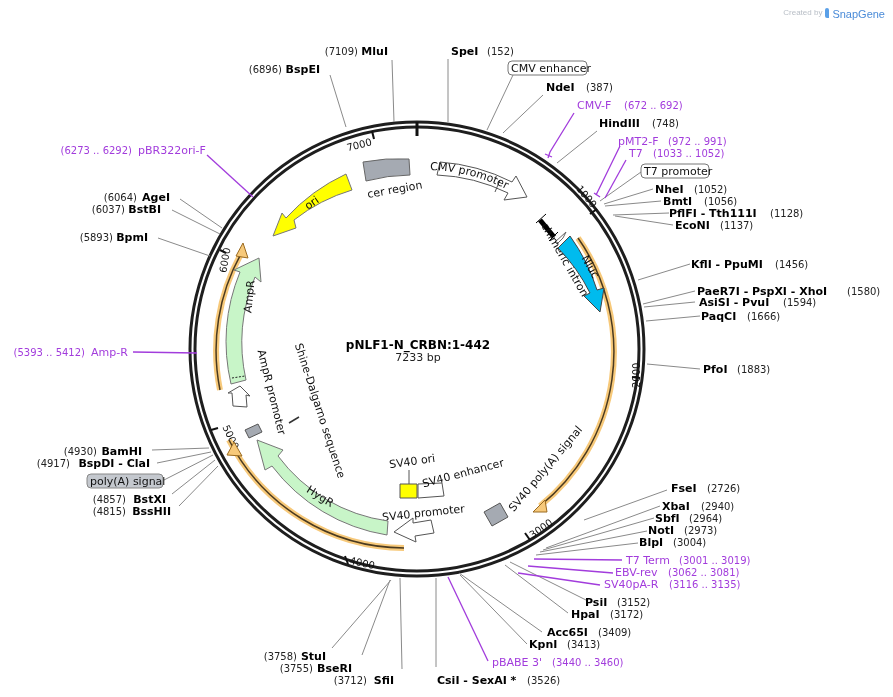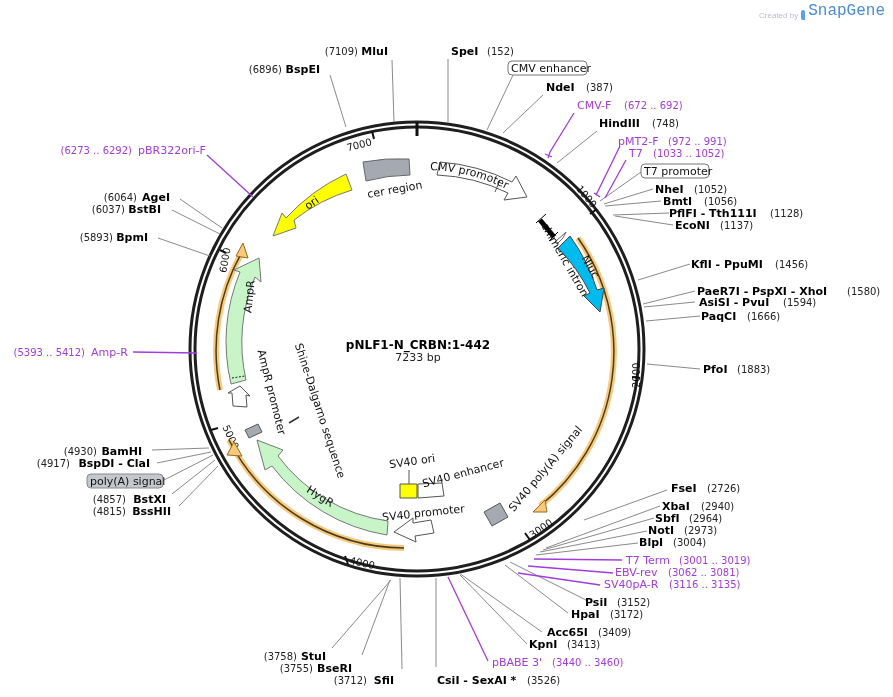--- a/index.html
+++ b/index.html
@@ -1,19 +1,19 @@
 <!DOCTYPE html>
 <html><head>
 <meta charset="utf-8">
 <style>
   html,body{margin:0;padding:0;background:#ffffff;}
   body{width:893px;height:697px;position:relative;overflow:hidden;font-family:"DejaVu Sans","Liberation Sans",sans-serif;}
   #map{position:absolute;left:0;top:0;}
-  .credit{position:absolute;right:8px;top:2px;font-size:8px;color:#b8bec6;font-family:"Liberation Sans",sans-serif;display:flex;align-items:flex-end;gap:3px;}
-  .credit .brand{font-size:16px;color:#4a8bd8;font-weight:normal;font-family:Liberation Mono, monospace;}
+  .credit{position:absolute;right:8px;top:8px;font-size:8px;color:#b8bec6;font-family:"Liberation Sans",sans-serif;display:flex;align-items:flex-start;gap:3px;}
+  .credit .brand{font-size:11px;color:#4a8bd8;font-weight:normal;}
   .credit .logo{display:inline-block;width:4px;height:10px;background:#5aa0e8;border-radius:2px 2px 0 2px;}
   .lbl{font-family:"DejaVu Sans",sans-serif;}
   .enz{font-weight:bold;font-size:11px;fill:#000;}
   .pos{font-size:10px;fill:#222;}
   .prim{font-size:11px;fill:#a23cdc;}
   .primpos{font-size:10px;fill:#a23cdc;}
   .feat{font-size:11px;fill:#111;}
 </style>
 </head>
 <body>

